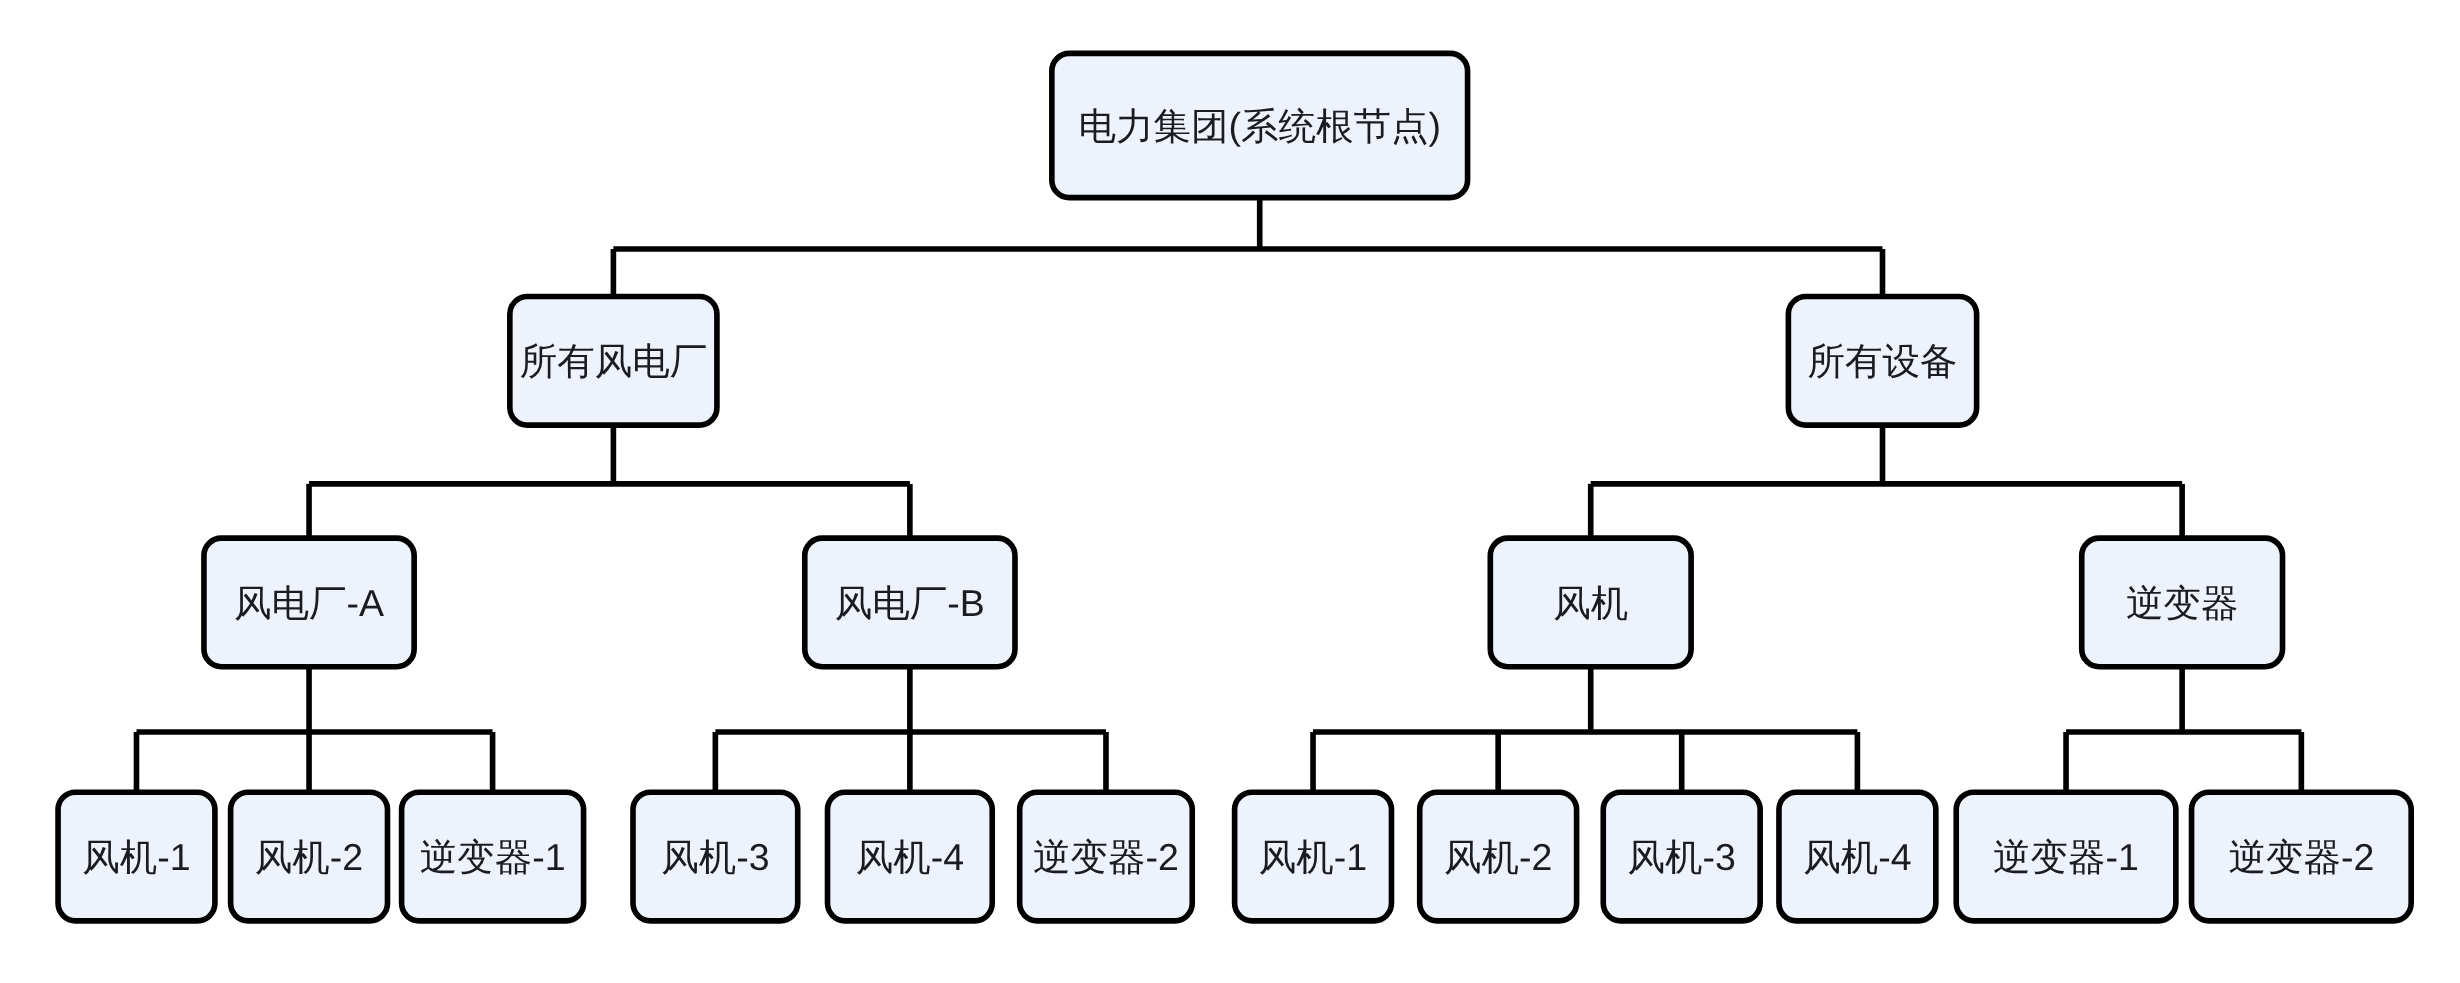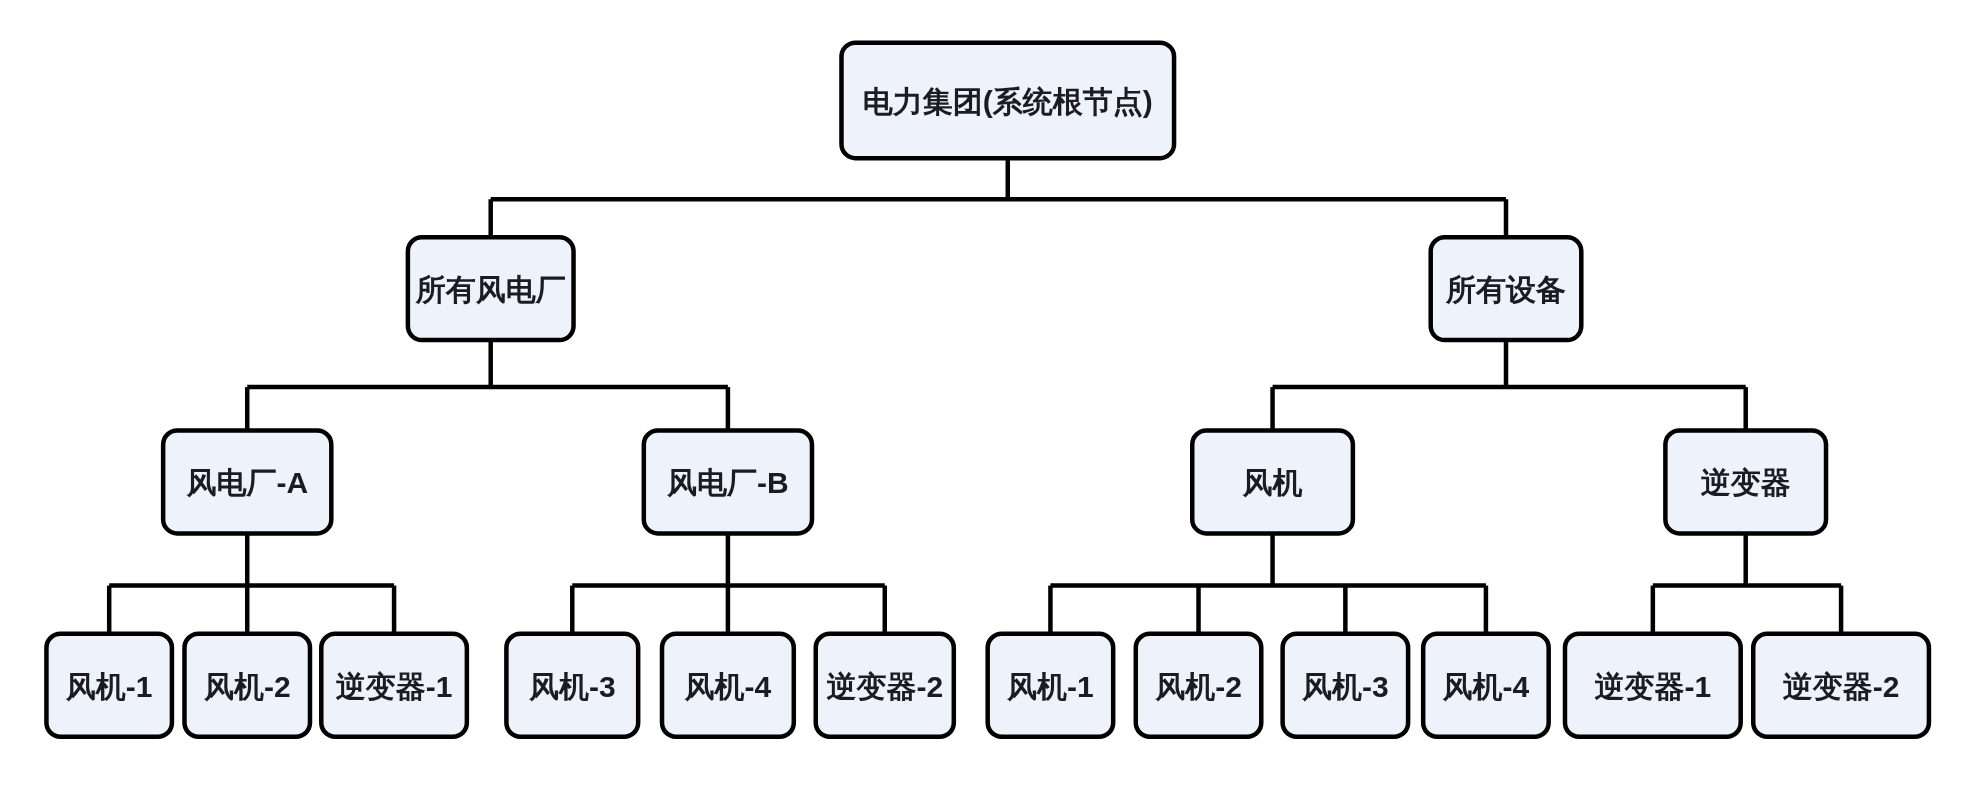--- a/index.html
+++ b/index.html
@@ -9,21 +9,20 @@
   }
   body {
     font-family: "Liberation Sans", "DejaVu Sans", sans-serif;
   }
   #diagram-root {
     position: relative;
     width: 1951px;
     height: 786px;
     background: #ffffff;
     overflow: hidden;
-    font-weight: bold;
   }
   svg.tree-canvas {
     display: block;
     width: 1968px;
     height: 786px;
   }
   .edge-line {
     stroke: #000000;
     stroke-width: 4.5;
     fill: none;

